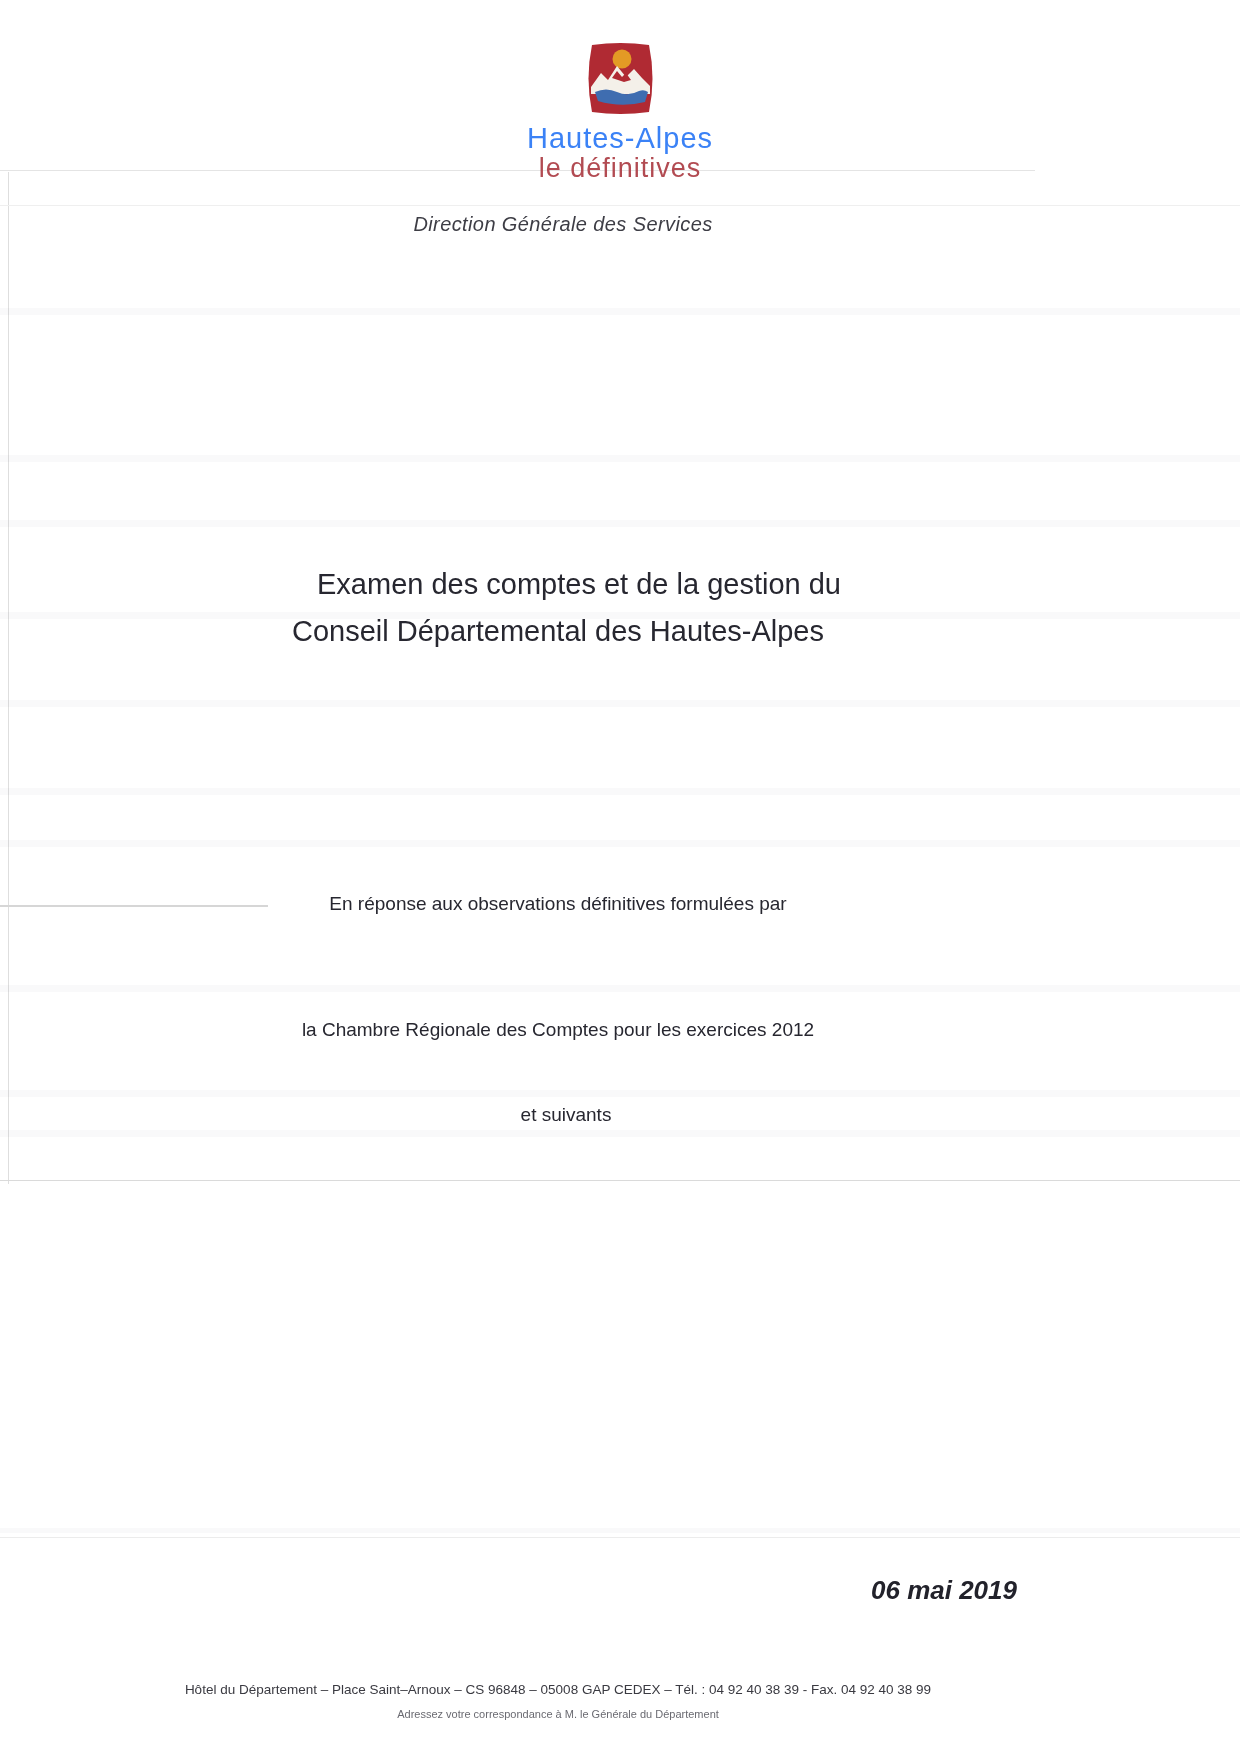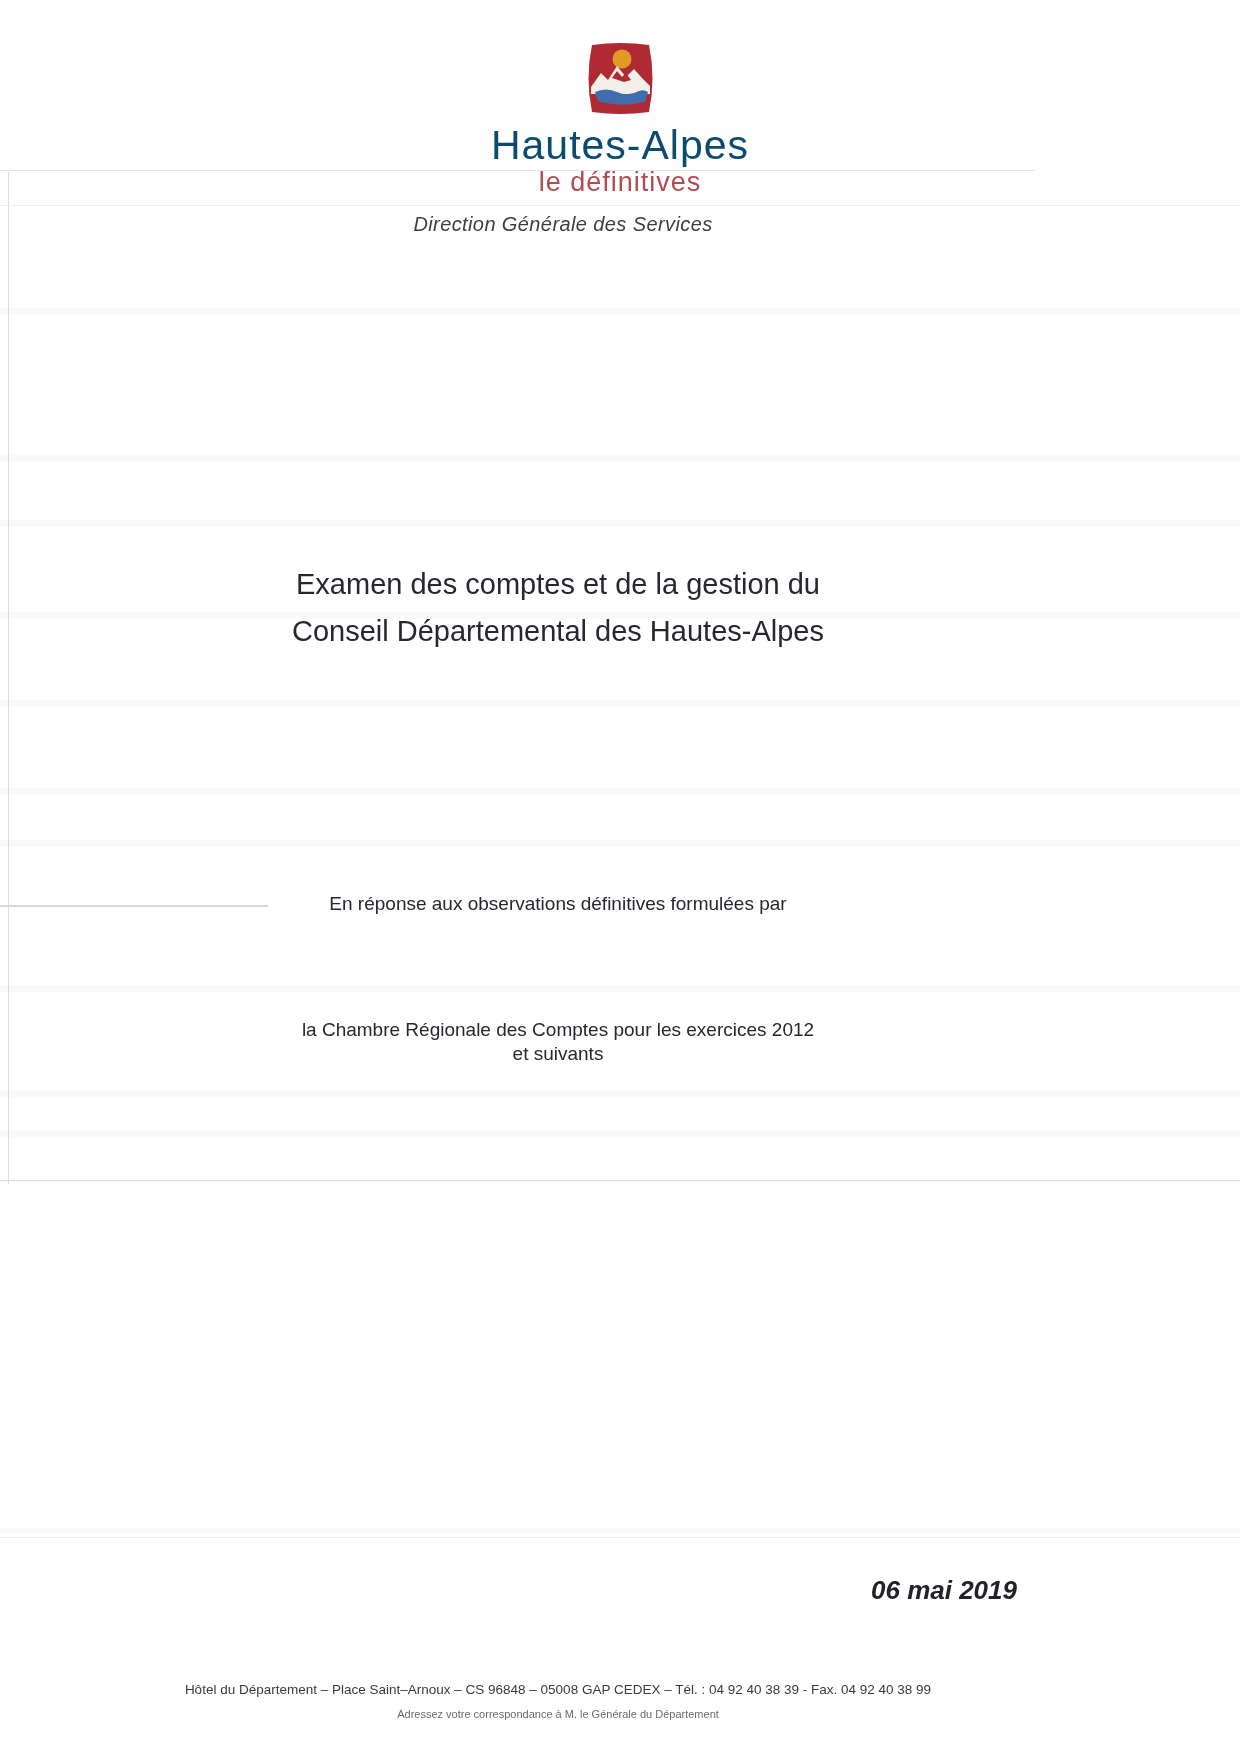--- a/index.html
+++ b/index.html
@@ -14,45 +14,45 @@
   .abs { position: absolute; }
 
   
   .logo-wrap {
     top: 42px; left: 0; width: 100%;
     display: flex; flex-direction: column; align-items: center;
   }
   .logo-mark { width: 69px; height: 73px; display: block; }
   .brand-name {
     margin-top: 7px;
-    font-size: 41px; font-weight: 400; letter-spacing: 1px;
-    color: #0c4a6e;
+    font-size: 29px; font-weight: 400; letter-spacing: 1px;
+    color: #3b82f6;
   }
   .brand-tagline {
     margin-top: -2px;
     font-size: 27px; letter-spacing: 1px;
     color: #b24b52;
   }
   .service-label {
     top: 213px; left: 0; width: 1126px; text-align: center;
     font-size: 20px; color: #3d3d45; letter-spacing: 0.4px; font-style: italic;
   }
 
   
   .doc-line {
     left: 0; width: 1116px; text-align: center;
     color: #272730;
   }
   .title-line { font-size: 29px; }
   .subtitle-line { font-size: 19px; }
-  .t1 { top: 568px; }
+  .t1 { top: 568px; padding-left: 21px; }
   .t2 { top: 615px; }
   .s1 { top: 893px; }
   .s2 { top: 1019px; }
-  .s3 { top: 1043px; }
+  .s3 { top: 1104px; padding-left: 8px; }
 
   .doc-date {
     top: 1575px; right: 223px;
     font-size: 26px; font-weight: bold; color: #22222b; font-style: italic;
   }
 
   
   .footer-line1 {
     top: 1682px; left: 0; width: 1116px; text-align: center;
     font-size: 13.5px; color: #3a3a41;

